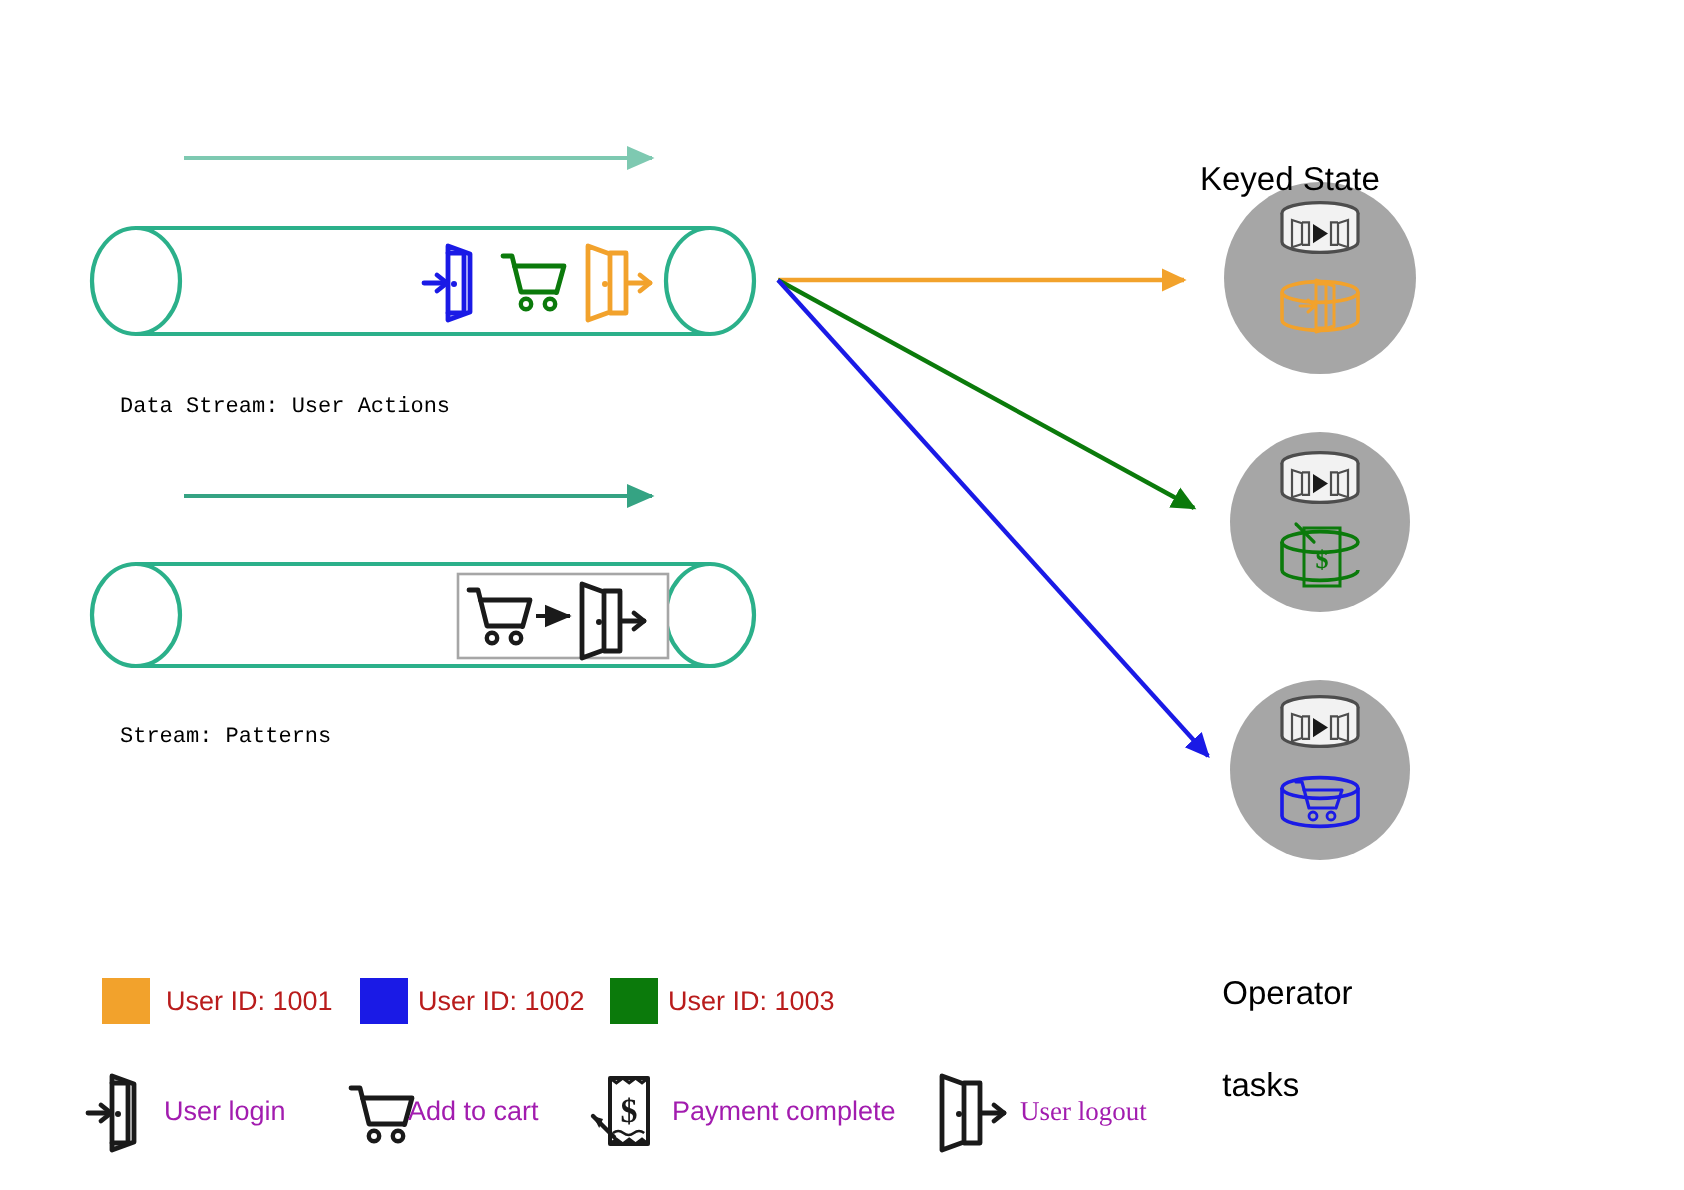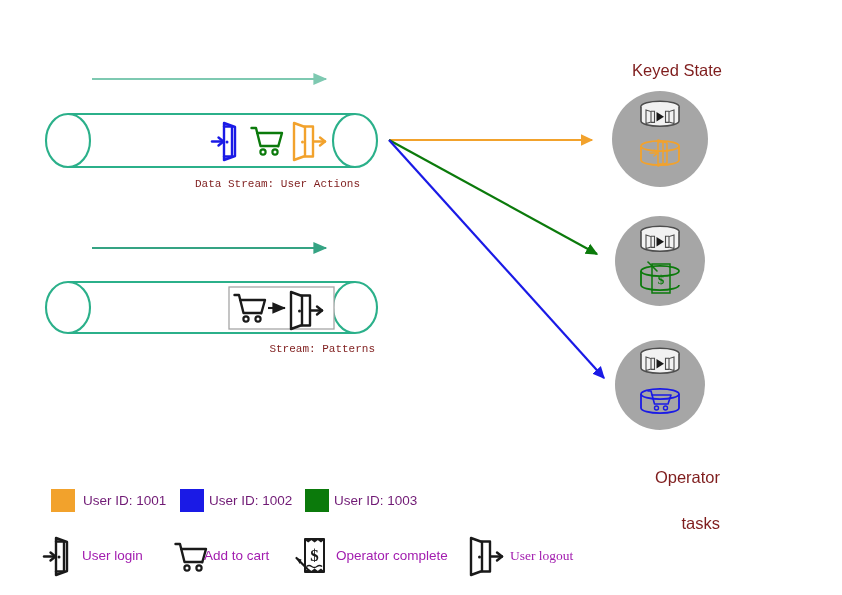--- a/index.html
+++ b/index.html
@@ -17,36 +17,37 @@
   }
   #canvas {
     position: absolute;
     inset: 0;
     width: 842px;
     height: 595px;
   }
   .lbl {
     position: absolute;
     font-family: "Liberation Sans", sans-serif;
-    color: #7f1d1d;
+    color: #000000;
     white-space: pre;
-    text-align: right;
+    text-align: left;
+    margin-top: 20px;
   }
   .lbl-stream { font-size: 11px; font-family: Liberation Mono, monospace; }
   .lbl-title  { font-size: 16.5px; }
   .lbl-op     { font-size: 16.5px; line-height: 23px; }
 
   #stream-top-label   { left: 60px;  top: 178px; width: 300px; }
   #stream-bottom-label{ left: 60px;  top: 343px; width: 315px; }
   #keyed-state-label  { left: 600px; top: 61px;  width: 122px; }
   #operator-tasks-label { left: 602px; top: 443px; width: 118px; }
   .legend-txt {
     position: absolute;
     font-size: 13.5px;
-    color: #701a75;
+    color: #b91c1c;
     white-space: pre;
   }
   .icon-legend-txt {
     position: absolute;
     font-size: 13.5px;
     color: #a21caf;
     white-space: pre;
   }
 </style>
 </head>
@@ -242,14 +243,14 @@
   <span>Operator</span><br>
   <span>tasks</span>
 </div>
 
 <div class="legend-txt" style="left:83px; top:493px;">User ID: 1001</div>
 <div class="legend-txt" style="left:209px; top:493px;">User ID: 1002</div>
 <div class="legend-txt" style="left:334px; top:493px;">User ID: 1003</div>
 
 <div class="icon-legend-txt" style="left:82px; top:548px;">User login</div>
 <div class="icon-legend-txt" style="left:204px; top:548px;">Add to cart</div>
-<div class="icon-legend-txt" style="left:336px; top:548px;">Operator complete</div>
+<div class="icon-legend-txt" style="left:336px; top:548px;">Payment complete</div>
 <div class="icon-legend-txt" style="left:510px; top:548px;font-family:Liberation Serif, serif;">User logout</div>
 
 </body></html>

